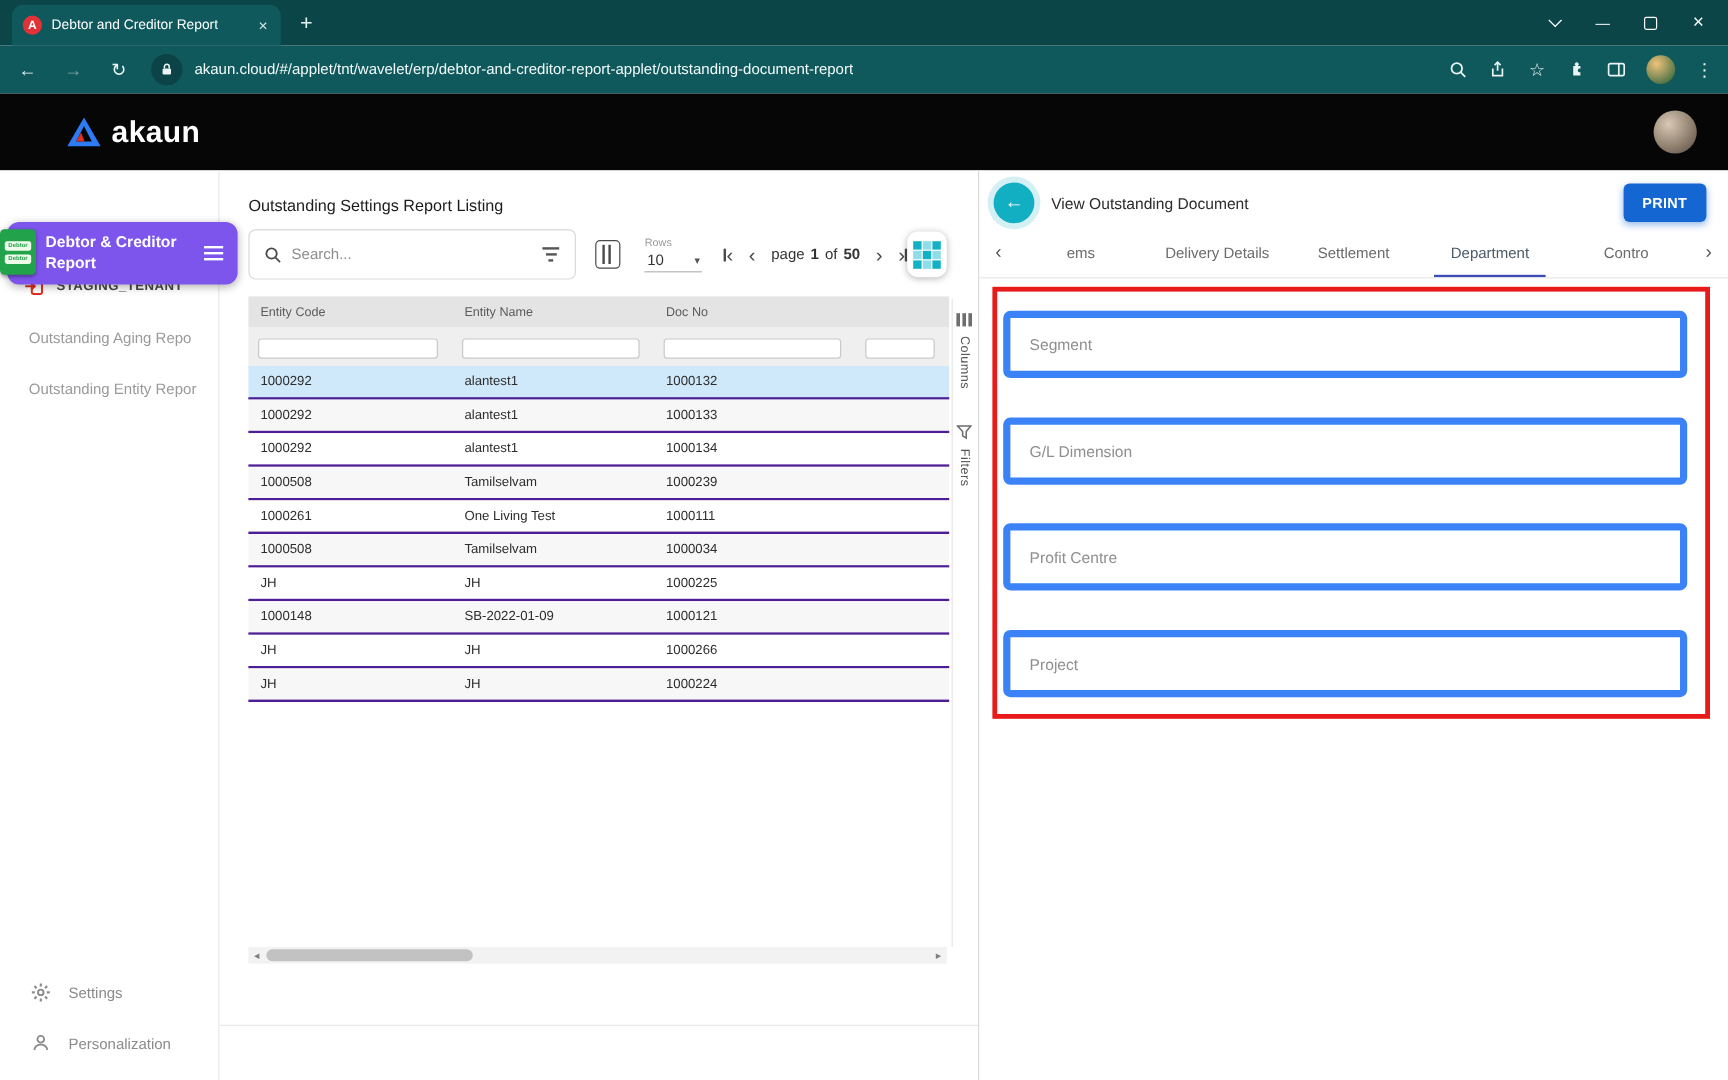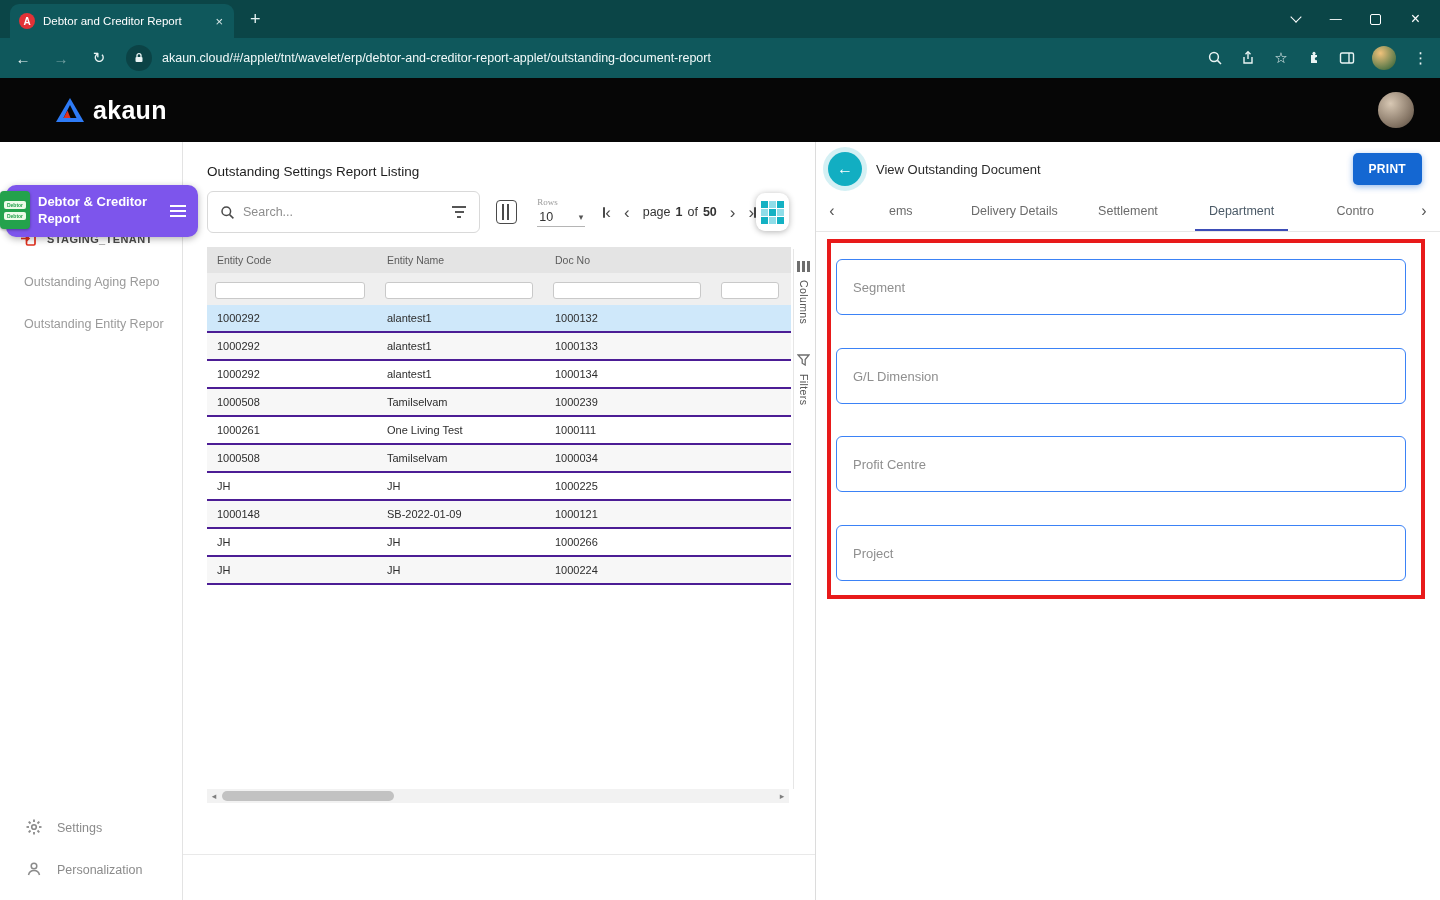--- a/index.html
+++ b/index.html
@@ -62,21 +62,21 @@
   .searchbox{width:312px;height:42px;border:1px solid #d9d9d9;border-radius:6px;display:flex;align-items:center;padding:0 12px;gap:8px;background:#fff;}
   .search-input{border:none;outline:none;flex:1;font-size:12.5px;color:#333;font-family:inherit;min-width:0;}
   .search-input::placeholder{color:#8d8d8d;}
   .flt-lines{display:flex;flex-direction:column;gap:3px;align-items:center;width:16px;}
   .flt-lines i{display:block;height:1.8px;background:#555;}
   .flt-lines i:nth-child(1){width:14px;}.flt-lines i:nth-child(2){width:9px;}.flt-lines i:nth-child(3){width:4px;}
   .colview{margin-left:16px;width:24px;height:24px;border:1.8px solid #4a4a4a;border-radius:4px;position:relative;}
   .colview::before{content:"";position:absolute;left:5px;top:3px;bottom:3px;width:1.8px;background:#4a4a4a;}
   .colview::after{content:"";position:absolute;left:10px;top:3px;bottom:3px;width:1.8px;background:#4a4a4a;}
   .rows-ctl{margin-left:20px;display:flex;flex-direction:column;}
-  .rows-lbl{font-size:9px;color:#9a9a9a;font-family:Liberation Serif, serif;}
+  .rows-lbl{font-size:9px;color:#9a9a9a;}
   .rows-valrow{display:flex;align-items:center;gap:16px;border-bottom:1px solid #b5b5b5;padding:3px 2px 2px;font-size:12.5px;color:#333;width:48px;}
   .caret{font-size:9px;color:#555;margin-left:auto;}
   .pag{display:flex;align-items:center;gap:13px;margin-left:18px;color:#4a4a4a;font-size:12.5px;}
   .pgbtn{display:flex;align-items:center;color:#4a4a4a;font-size:17px;line-height:1;}
   .pgbar{width:2px;height:11px;background:#4a4a4a;border-radius:1px;}
   .page-ind{display:flex;gap:5px;align-items:center;font-size:12.5px;color:#333;}
   .page-ind b{font-weight:bold;}
   .apps-btn{margin-left:auto;width:38px;height:38px;border-radius:9px;background:#fff;box-shadow:0 1px 6px rgba(0,0,0,.3);display:grid;place-items:center;}
   .apps-grid{display:grid;grid-template-columns:repeat(3,7px);grid-template-rows:repeat(3,7px);gap:1px;}
   .apps-grid i{display:block;}
@@ -115,21 +115,21 @@
   .detail-header{display:flex;align-items:center;height:46px;padding:8px 18px 0 12px;}
   .back-btn{width:34px;height:34px;border-radius:50%;background:#12aec2;color:#fff;display:flex;align-items:center;justify-content:center;font-size:16px;box-shadow:0 0 0 5px rgba(18,174,194,.18);flex:none;}
   .detail-title{margin-left:14px;font-size:13px;color:#2b2b2b;}
   .print-btn{margin-left:auto;background:#1467d2;color:#fff;font-size:12px;font-weight:bold;padding:9px 16px;border-radius:5px;border:none;box-shadow:0 2px 6px rgba(20,103,210,.45);letter-spacing:.3px;font-family:inherit;}
   .dtabs{display:flex;align-items:center;height:42px;border-bottom:1px solid #e7e7e7;padding:0 4px;margin-top:2px;}
   .tab-chev{width:24px;color:#555;font-size:16px;text-align:center;flex:none;}
   .dtab{flex:1;text-align:right;font-size:12.5px;color:#6b6b6b;height:100%;display:flex;align-items:center;justify-content:center;position:relative;white-space:nowrap;overflow:hidden;}
   .dtab.active{color:#4b5a67;}
   .dtab.active::after{content:"";position:absolute;left:10px;right:10px;bottom:0;height:2.5px;background:#3d4db7;}
   .redbox{position:absolute;left:11px;top:97px;width:598px;height:360px;border:4px solid #e81a1a;pointer-events:none;}
-  .dfield{position:absolute;left:20px;width:570px;height:56px;border:1px solid #3b82f6;border-radius:6px;display:flex;align-items:center;padding-left:16px;color:#8f8f8f;font-size:13px;background:#fff;}
+  .dfield{position:absolute;left:20px;width:570px;height:56px;border:6px solid #3b82f6;border-radius:6px;display:flex;align-items:center;padding-left:16px;color:#8f8f8f;font-size:13px;background:#fff;}
   .df0{top:117px;}.df1{top:206px;}.df2{top:294px;}.df3{top:383px;}
 </style>
 </head>
 <body>
 
 <div class="stage">
 
   <div class="titlebar">
     <div class="tab">
       <span class="favicon">A</span>

